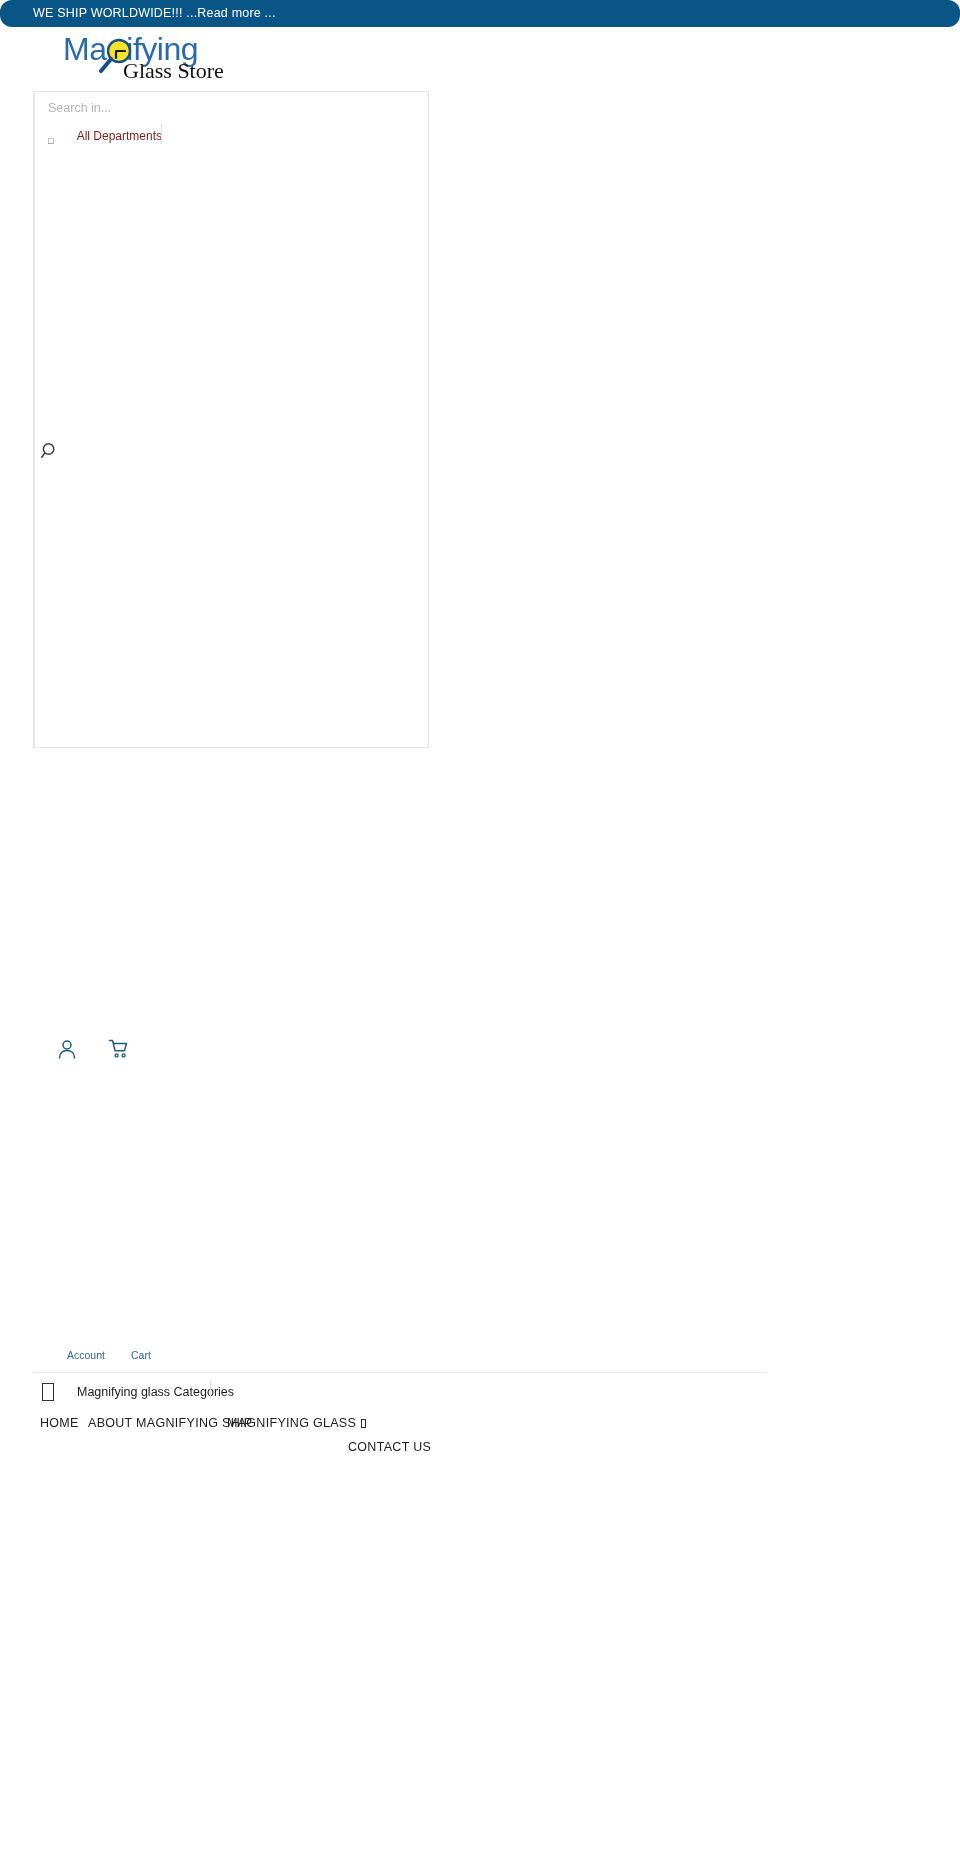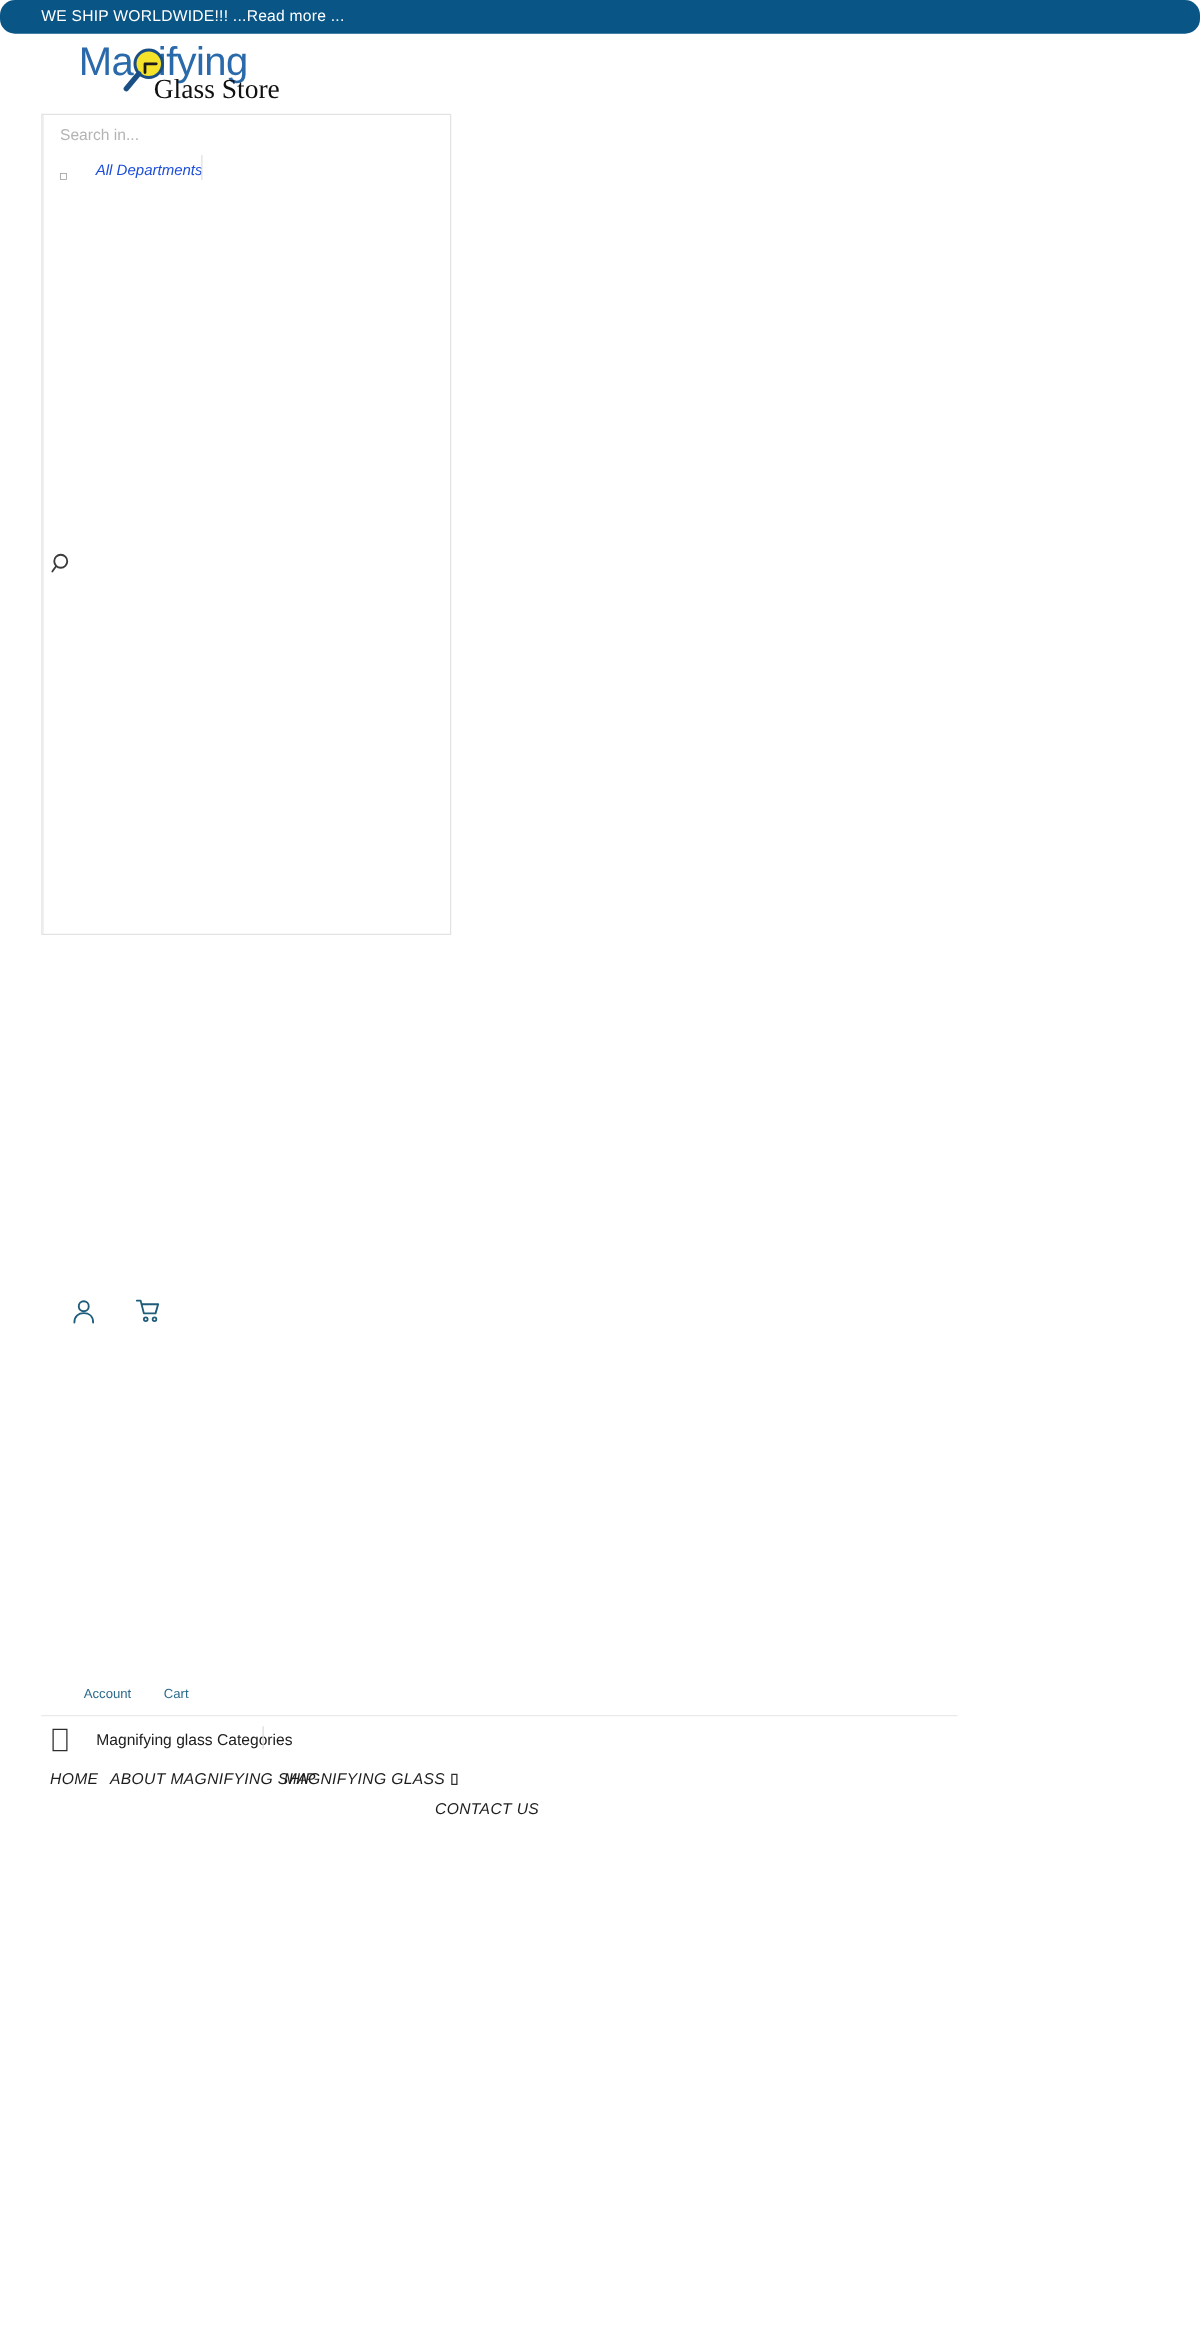--- a/index.html
+++ b/index.html
@@ -47,21 +47,21 @@
     height: 50px;
     margin-left: 30px;
   }
   .logo-svg { display: block; }
 
   
   .search-panel {
     position: absolute;
     left: 33px;
     top: 91px;
-    width: 328px;
+    width: 396px;
     height: 657px;
     border: 1px solid #e3e3e3;
     background: #ffffff;
   }
   .search-input-row {
     position: absolute;
     left: 0;
     top: 0;
     width: 100%;
     height: 32px;
@@ -98,24 +98,23 @@
     width: 14px;
     text-align: center;
     font-size: 11px;
     color: #9a9a9a;
     margin-left: 12px;
     margin-top: 9px;
     font-family: "DejaVu Sans", sans-serif;
   }
   .dept-label {
     font-size: 12px;
-    color: #1d4ed8;
+    color: #7f1d1d;
     margin-left: 21px;
     white-space: nowrap;
-    font-style: italic;
   }
   .dept-divider {
     position: absolute;
     left: 127px;
     top: 32px;
     width: 1px;
     height: 20px;
     background: #e0e0e0;
   }
 
@@ -240,21 +239,20 @@
   .nav-item {
     position: absolute;
     top: 0;
     font-size: 12.5px;
     color: #1d1d1d;
     letter-spacing: 0.3px;
     white-space: nowrap;
     text-decoration: none;
     cursor: pointer;
     line-height: 18px;
-    font-style: italic;
   }
   .nav-item.n0 { left: 0px; }
   .nav-item.n1 { left: 48px; }
   .nav-item.n2 { left: 187px; }
   .nav-item.n3 { left: 308px; margin-top: 24px; }
   .nav-caret {
     display: inline-block;
     width: 5px;
     height: 9px;
     border: 1px solid #2d2d2d;

